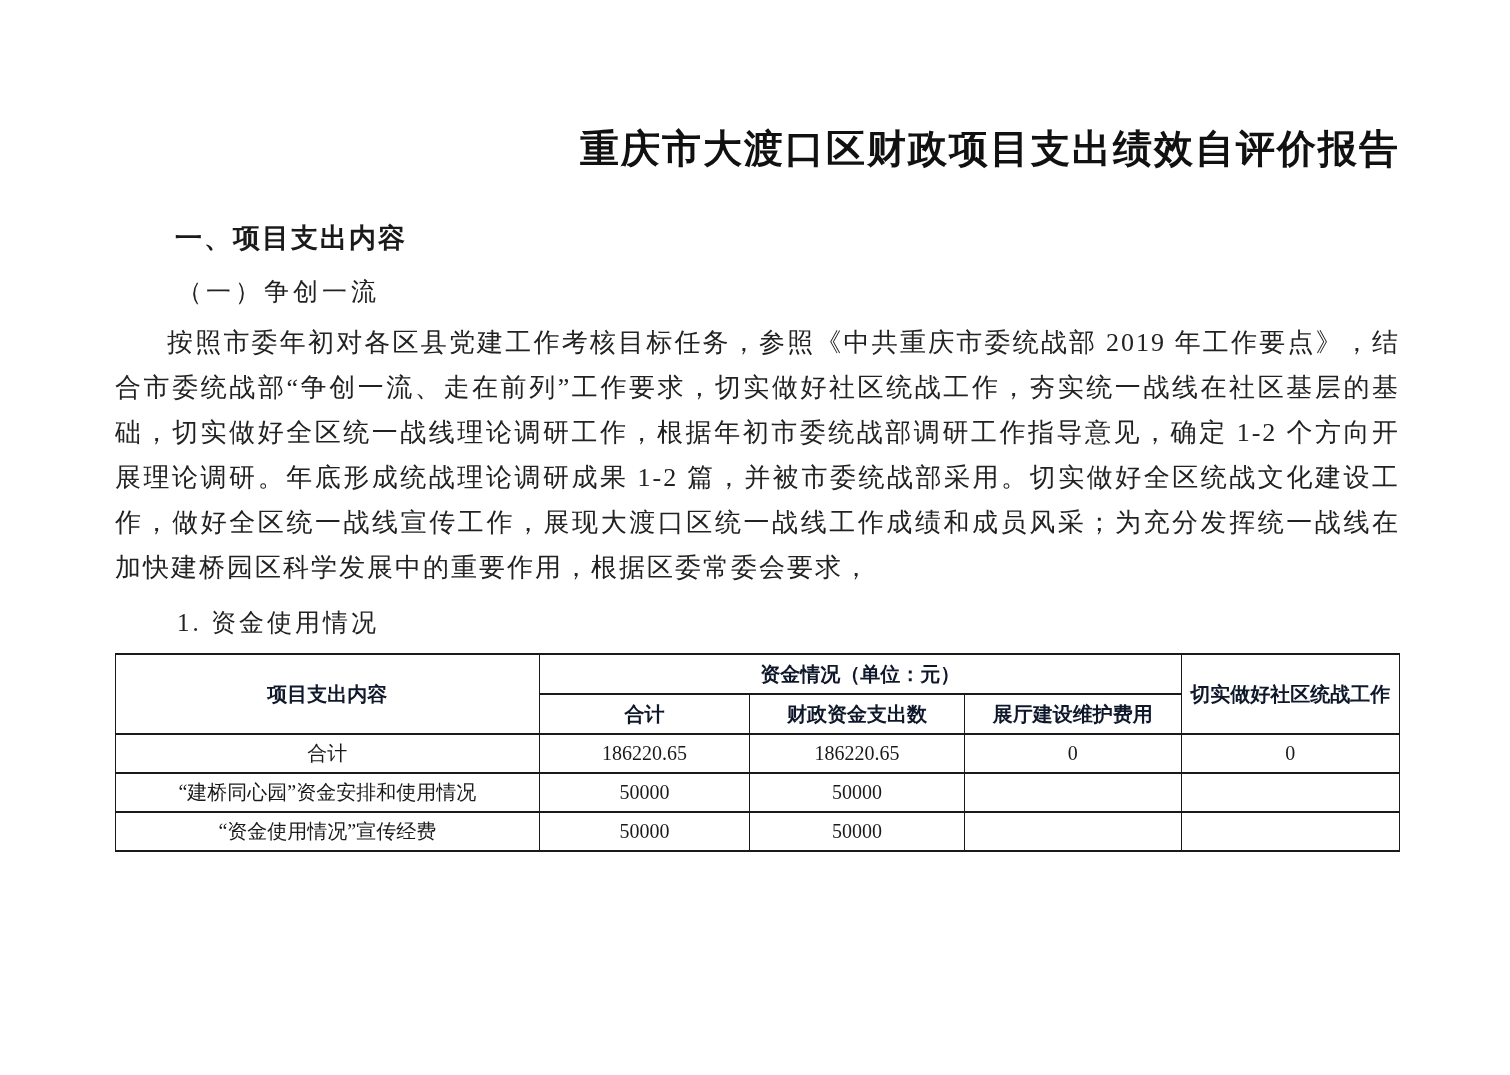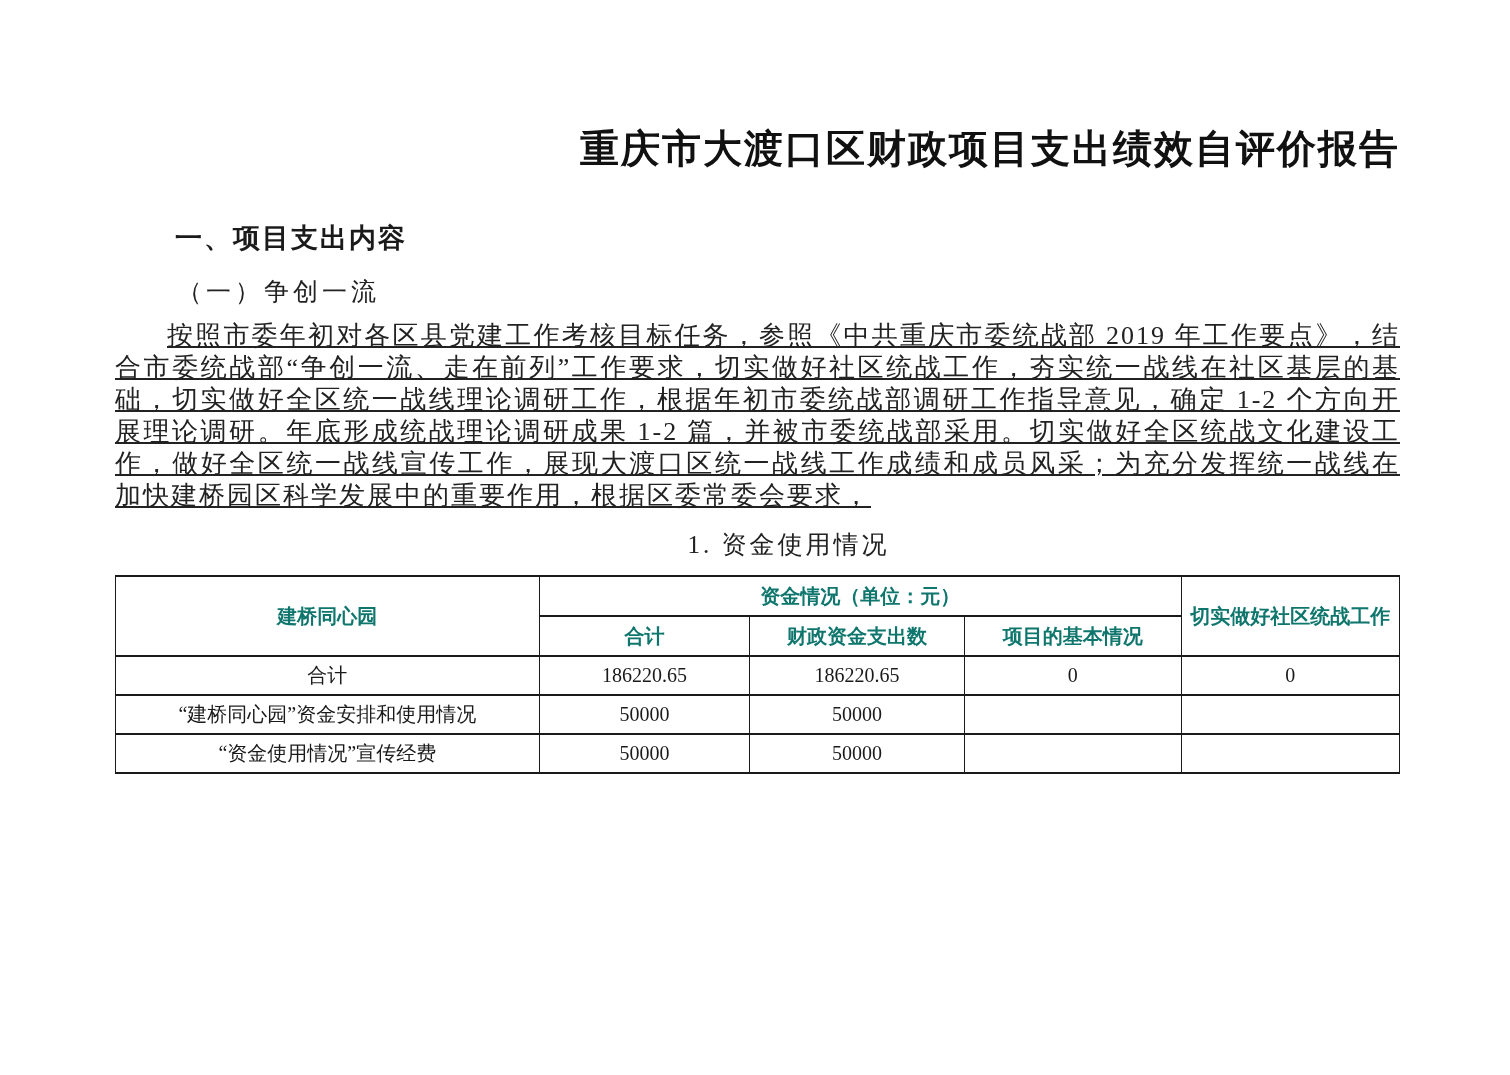--- a/index.html
+++ b/index.html
@@ -51,40 +51,38 @@
     font-size: 25px;
     font-weight: normal;
     font-family: "Liberation Serif", serif;
     letter-spacing: 4px;
     color: #222222;
   }
 
   .body-paragraph {
     margin-top: 12px;
     font-size: 26px;
-    line-height: 32px;
+    line-height: 45px;
     text-align: justify;
     text-justify: inter-character;
     text-indent: 2em;
     letter-spacing: 2px;
     color: #222222;
-    text-decoration: underline;
   }
 
   .heading-2.second {
     margin-top: 10px;
   }
 
   .heading-3 {
     margin-top: 16px;
     padding-left: 62px;
     font-size: 25px;
     letter-spacing: 3px;
     color: #222222;
-    text-align: center;
   }
 
   table.funds-table {
     margin-top: 14px;
     width: 100%;
     border-collapse: collapse;
     table-layout: fixed;
   }
 
   .funds-table th,
@@ -95,21 +93,21 @@
     border-bottom: 2px solid #1a1a1a;
     text-align: center;
     vertical-align: middle;
     padding: 0 4px;
   }
 
   .funds-table th {
     font-family: "Liberation Sans", sans-serif;
     font-weight: bold;
     font-size: 20px;
-    color: #0f766e;
+    color: #0f172a;
   }
 
   .funds-table td {
     font-size: 20px;
     color: #1a1a1a;
   }
 
   .funds-table td.num {
     font-family: Liberation Serif, serif;
     font-weight: normal;
@@ -137,28 +135,28 @@
   <table class="funds-table">
     <colgroup>
       <col style="width:33%">
       <col style="width:16.4%">
       <col style="width:16.7%">
       <col style="width:16.9%">
       <col style="width:17%">
     </colgroup>
     <thead>
       <tr>
-        <th rowspan="2">建桥同心园</th>
+        <th rowspan="2">项目支出内容</th>
         <th colspan="3">资金情况（单位：元）</th>
         <th rowspan="2">切实做好社区统战工作</th>
       </tr>
       <tr>
         <th>合计</th>
         <th>财政资金支出数</th>
-        <th>项目的基本情况</th>
+        <th>展厅建设维护费用</th>
       </tr>
     </thead>
     <tbody>
       <tr>
         <td>合计</td>
         <td class="num">186220.65</td>
         <td class="num">186220.65</td>
         <td class="num">0</td>
         <td class="num">0</td>
       </tr>

